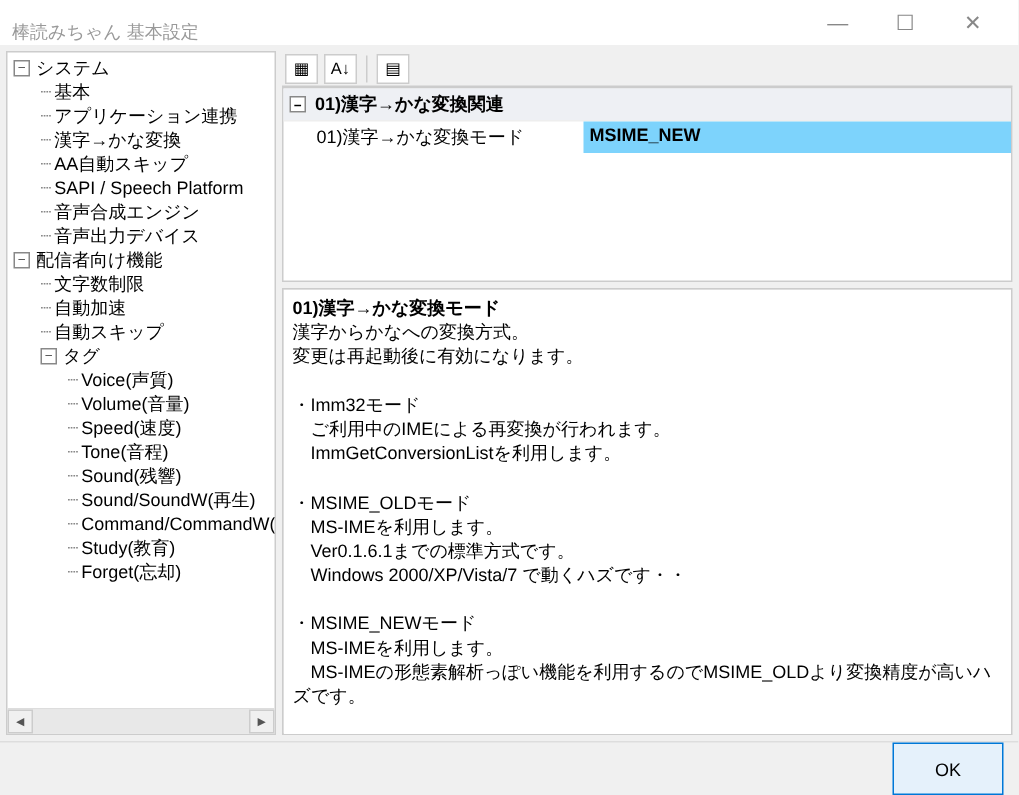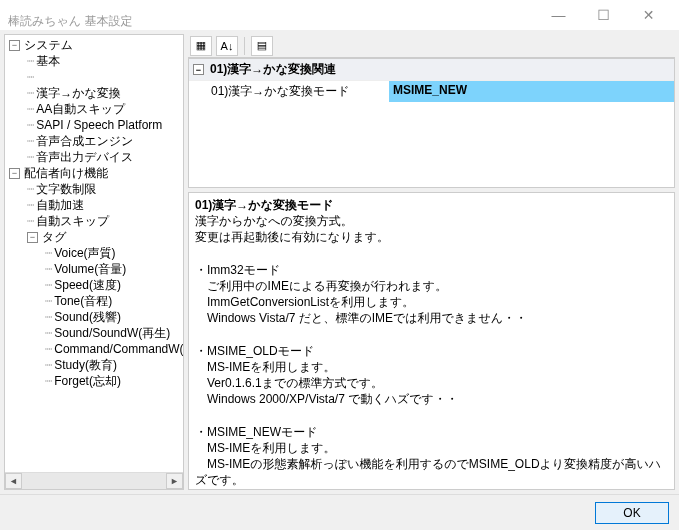--- a/index.html
+++ b/index.html
@@ -27,21 +27,21 @@
 .toolbar .sep { width: 1px; height: 18px; background: #ccc; margin: 0 2px; }
 .grid { border: 1px solid #ccc; background: #fff; height: 130px; }
 .grid .cat { display: flex; align-items: center; background: #eef0f4; padding: 2px 4px; font-weight: bold; }
 .grid .cat .tog { width: 11px; height: 11px; border: 1px solid #888; display: inline-flex; align-items: center; justify-content: center; font-size: 9px; margin-right: 6px; background: #fff; }
 .grid .proprow { display: flex; border-top: 1px solid #eee; }
 .grid .pname { width: 200px; padding: 2px 4px 2px 22px; }
 .grid .pval { flex: 1; padding: 2px 4px; font-weight: bold; background: #7dd3fc; }
 .desc { flex: 1; border: 1px solid #ccc; background: #fff; margin-top: 4px; padding: 4px 6px; overflow: auto; line-height: 1.35; }
 .desc .h { font-weight: bold; }
 .footer { height: 36px; display: flex; align-items: center; justify-content: flex-end; gap: 6px; padding: 0 10px; border-top: 1px solid #ddd; }
-.footer button { min-width: 74px; height: 22px; border: 1px solid #adadad; background: #e1e1e1; margin-left: 43px; }
+.footer button { min-width: 74px; height: 35px; border: 1px solid #adadad; background: #e1e1e1; margin-left: 43px; }
 .footer button.primary { border: 1px solid #0078d7; background: #e5f1fb; }
 </style>
 </head>
 <body>
 
 <div class="titlebar">
   <span class="title">棒読みちゃん 基本設定</span>
   <div class="btns">
     <div class="btn">—</div>
     <div class="btn">☐</div>
@@ -61,20 +61,21 @@
           <ul>
             <li>
                 <div class="row">
                   <span class="dash">┈</span>
                   <span>基本</span>
                 </div>
               </li>
             <li>
                 <div class="row">
                   <span class="dash">┈</span>
+                  <span>アプリケーション連携</span>
                 </div>
               </li>
             <li>
                 <div class="row">
                   <span class="dash">┈</span>
                   <span>漢字→かな変換</span>
                 </div>
               </li>
             <li>
                 <div class="row">
@@ -217,21 +218,20 @@
       </div>
     </div>
     <div class="desc">
       <div class="h">01)漢字→かな変換モード</div>
       <div>漢字からかなへの変換方式。</div>
       <div>変更は再起動後に有効になります。</div>
       <br>
       <div>・Imm32モード</div>
       <div>　ご利用中のIMEによる再変換が行われます。</div>
       <div>　ImmGetConversionListを利用します。</div>
-      <div>　Windows Vista/7 だと、標準のIMEでは利用できません・・</div>
       <br>
       <div>・MSIME_OLDモード</div>
       <div>　MS-IMEを利用します。</div>
       <div>　Ver0.1.6.1までの標準方式です。</div>
       <div>　Windows 2000/XP/Vista/7 で動くハズです・・</div>
       <br>
       <div>・MSIME_NEWモード</div>
       <div>　MS-IMEを利用します。</div>
       <div>　MS-IMEの形態素解析っぽい機能を利用するのでMSIME_OLDより変換精度が高いハズです。</div>
       

